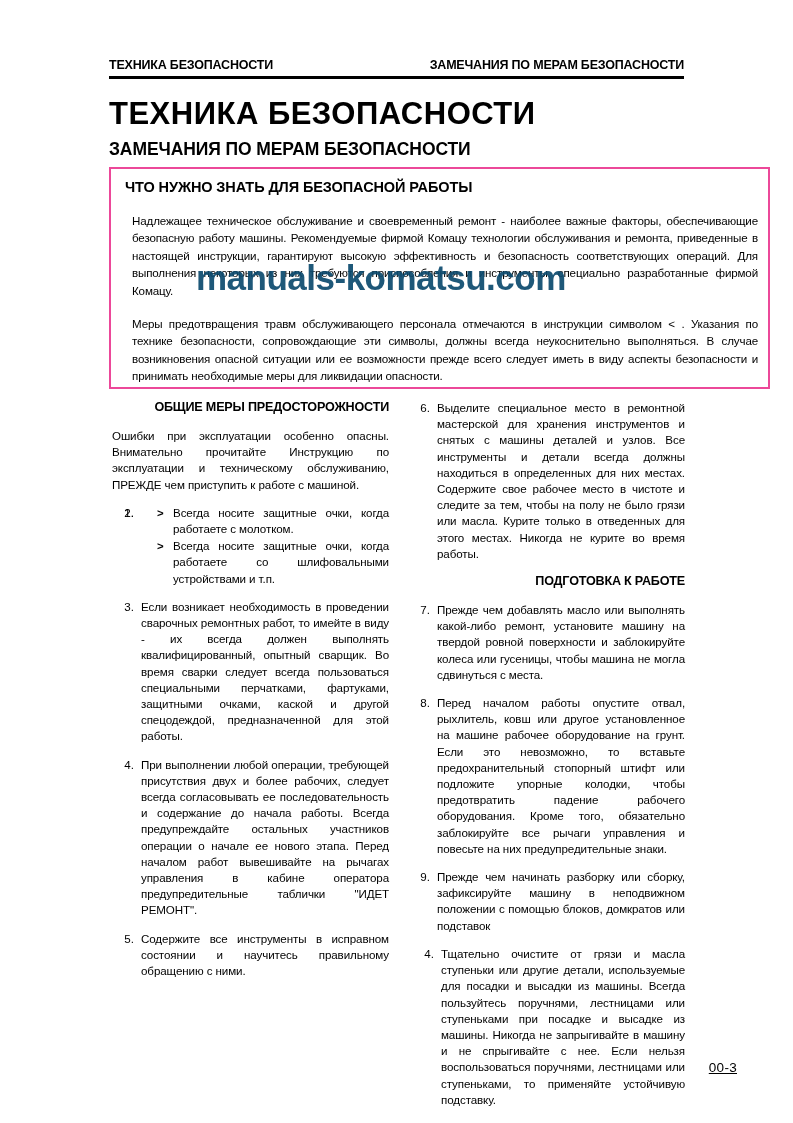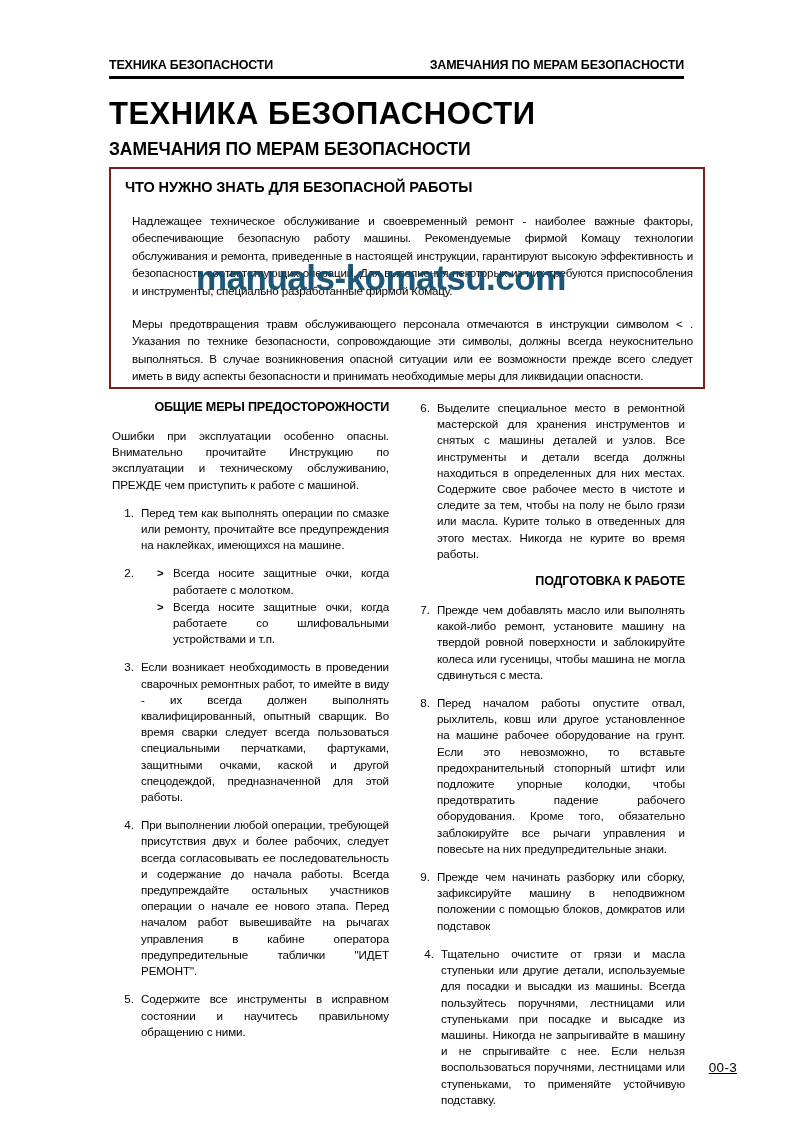--- a/index.html
+++ b/index.html
@@ -60,23 +60,23 @@
     font-size: 17.5px;
     font-weight: bold;
     letter-spacing: -0.1px;
     white-space: nowrap;
   }
   
   .notice-box {
     position: absolute;
     left: 109px;
     top: 167px;
-    width: 596px;
+    width: 661px;
     height: 222px;
-    border: 2px solid #7f1d1d;
+    border: 2px solid #ec4899;
     box-sizing: border-box;
   }
   .notice-inner {
     position: absolute;
     left: 14px;
     top: 10px;
     right: 10px;
   }
   .notice-head {
     font-size: 14.5px;
@@ -208,21 +208,20 @@
   </div>
 
   <div class="watermark">manuals-komatsu.com</div>
 
   <div class="col col-left">
     <div class="sec-head">ОБЩИЕ МЕРЫ ПРЕДОСТОРОЖНОСТИ</div>
     <p class="para">Ошибки при эксплуатации особенно опасны. Внимательно прочитайте Инструкцию по эксплуатации и техническому обслуживанию, ПРЕЖДЕ чем приступить к работе с машиной.</p>
     <ol class="numlist">
       <li>
         <span class="num">1.</span>
-        <span>Перед тем как выполнять операции по смазке или ремонту, прочитайте все предупреждения на наклейках, имеющихся на машине.</span>
       </li>
       <li>
         <span class="num">2.</span>
         <ul class="arrowlist">
           <li>
             <span class="arrow">&gt;</span>
             <span>Всегда носите защитные очки, когда работаете с молотком.</span>
           </li>
           <li>
             <span class="arrow">&gt;</span>

